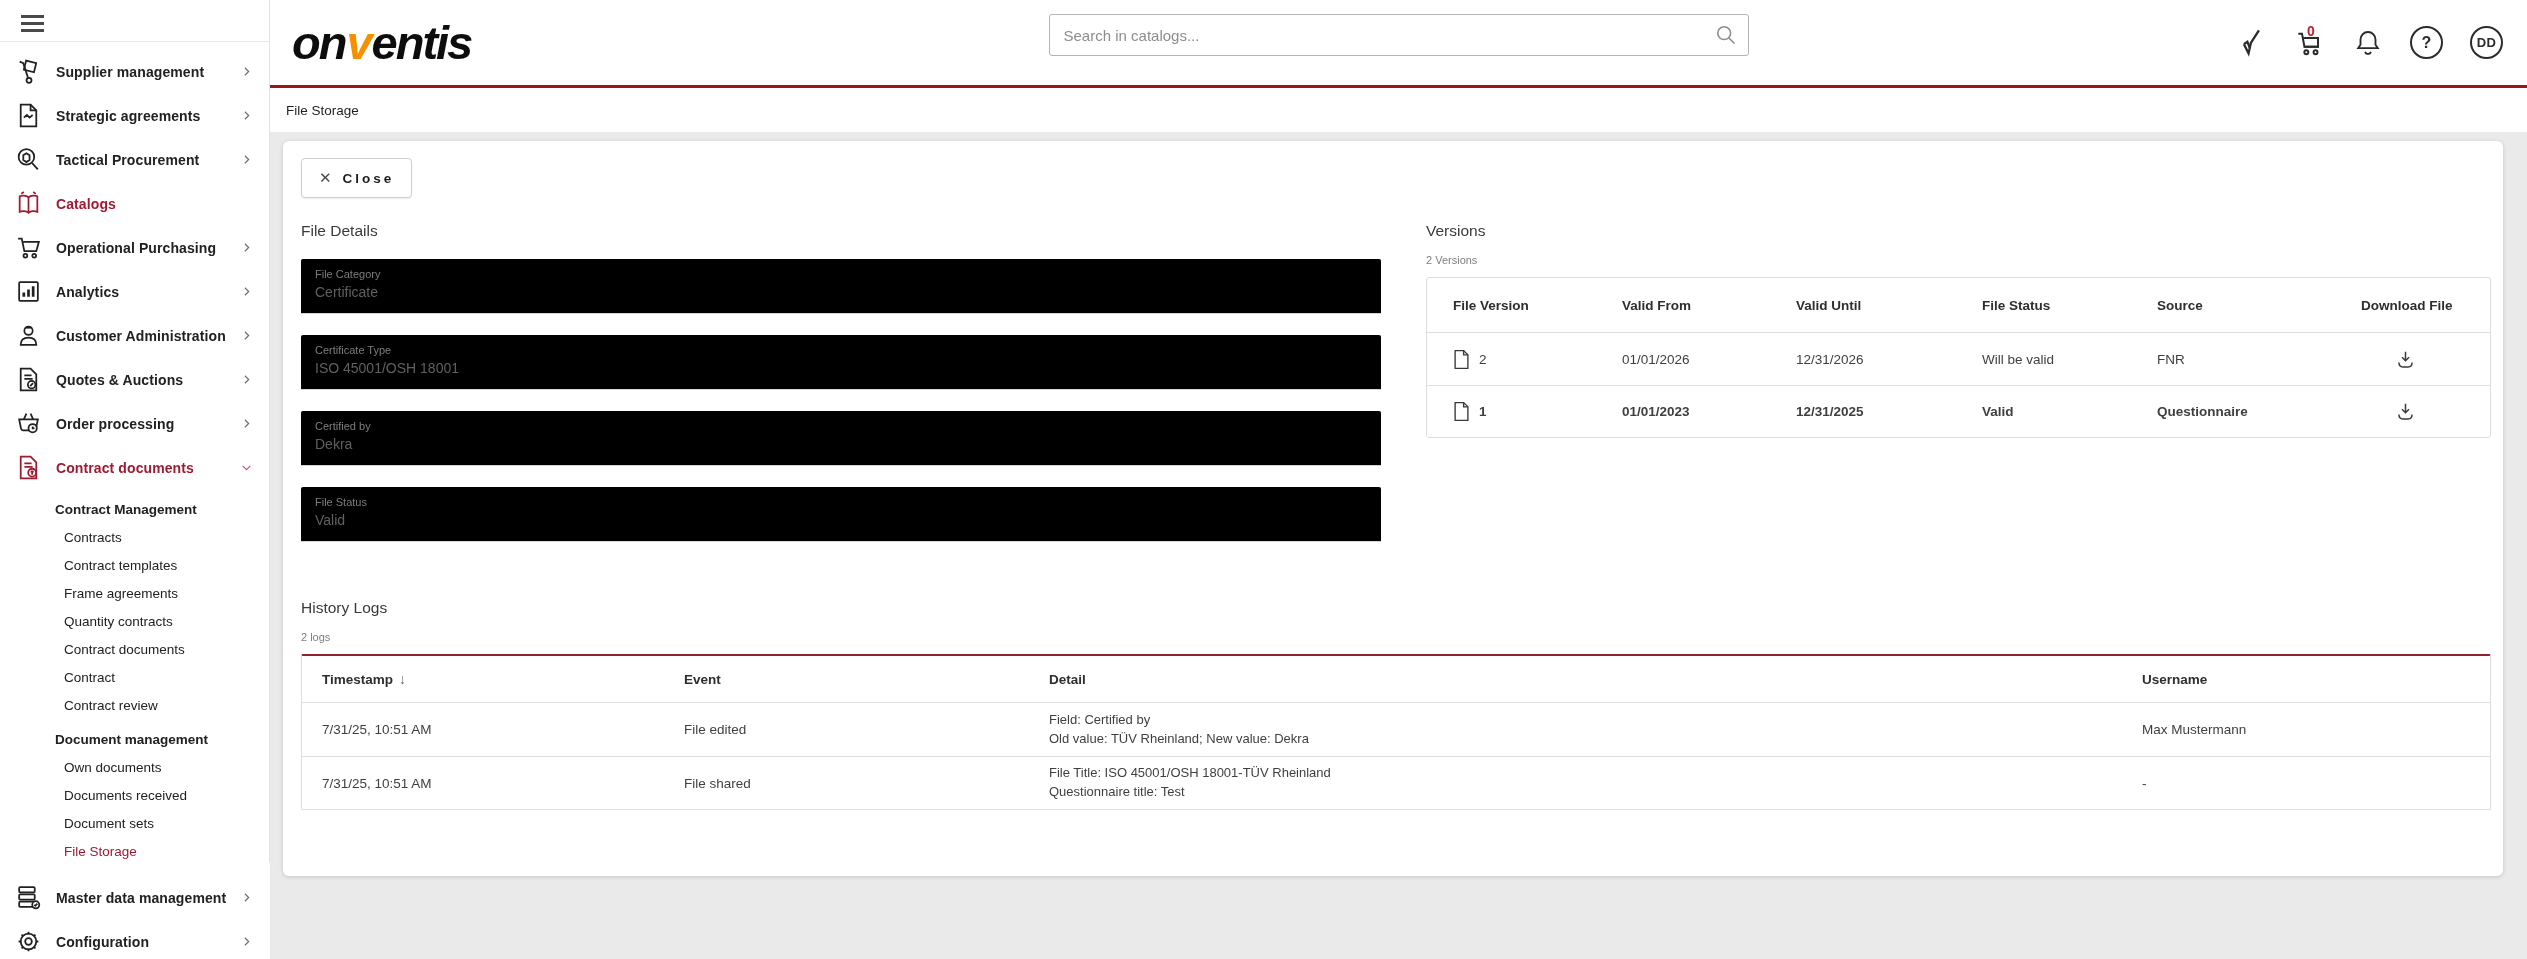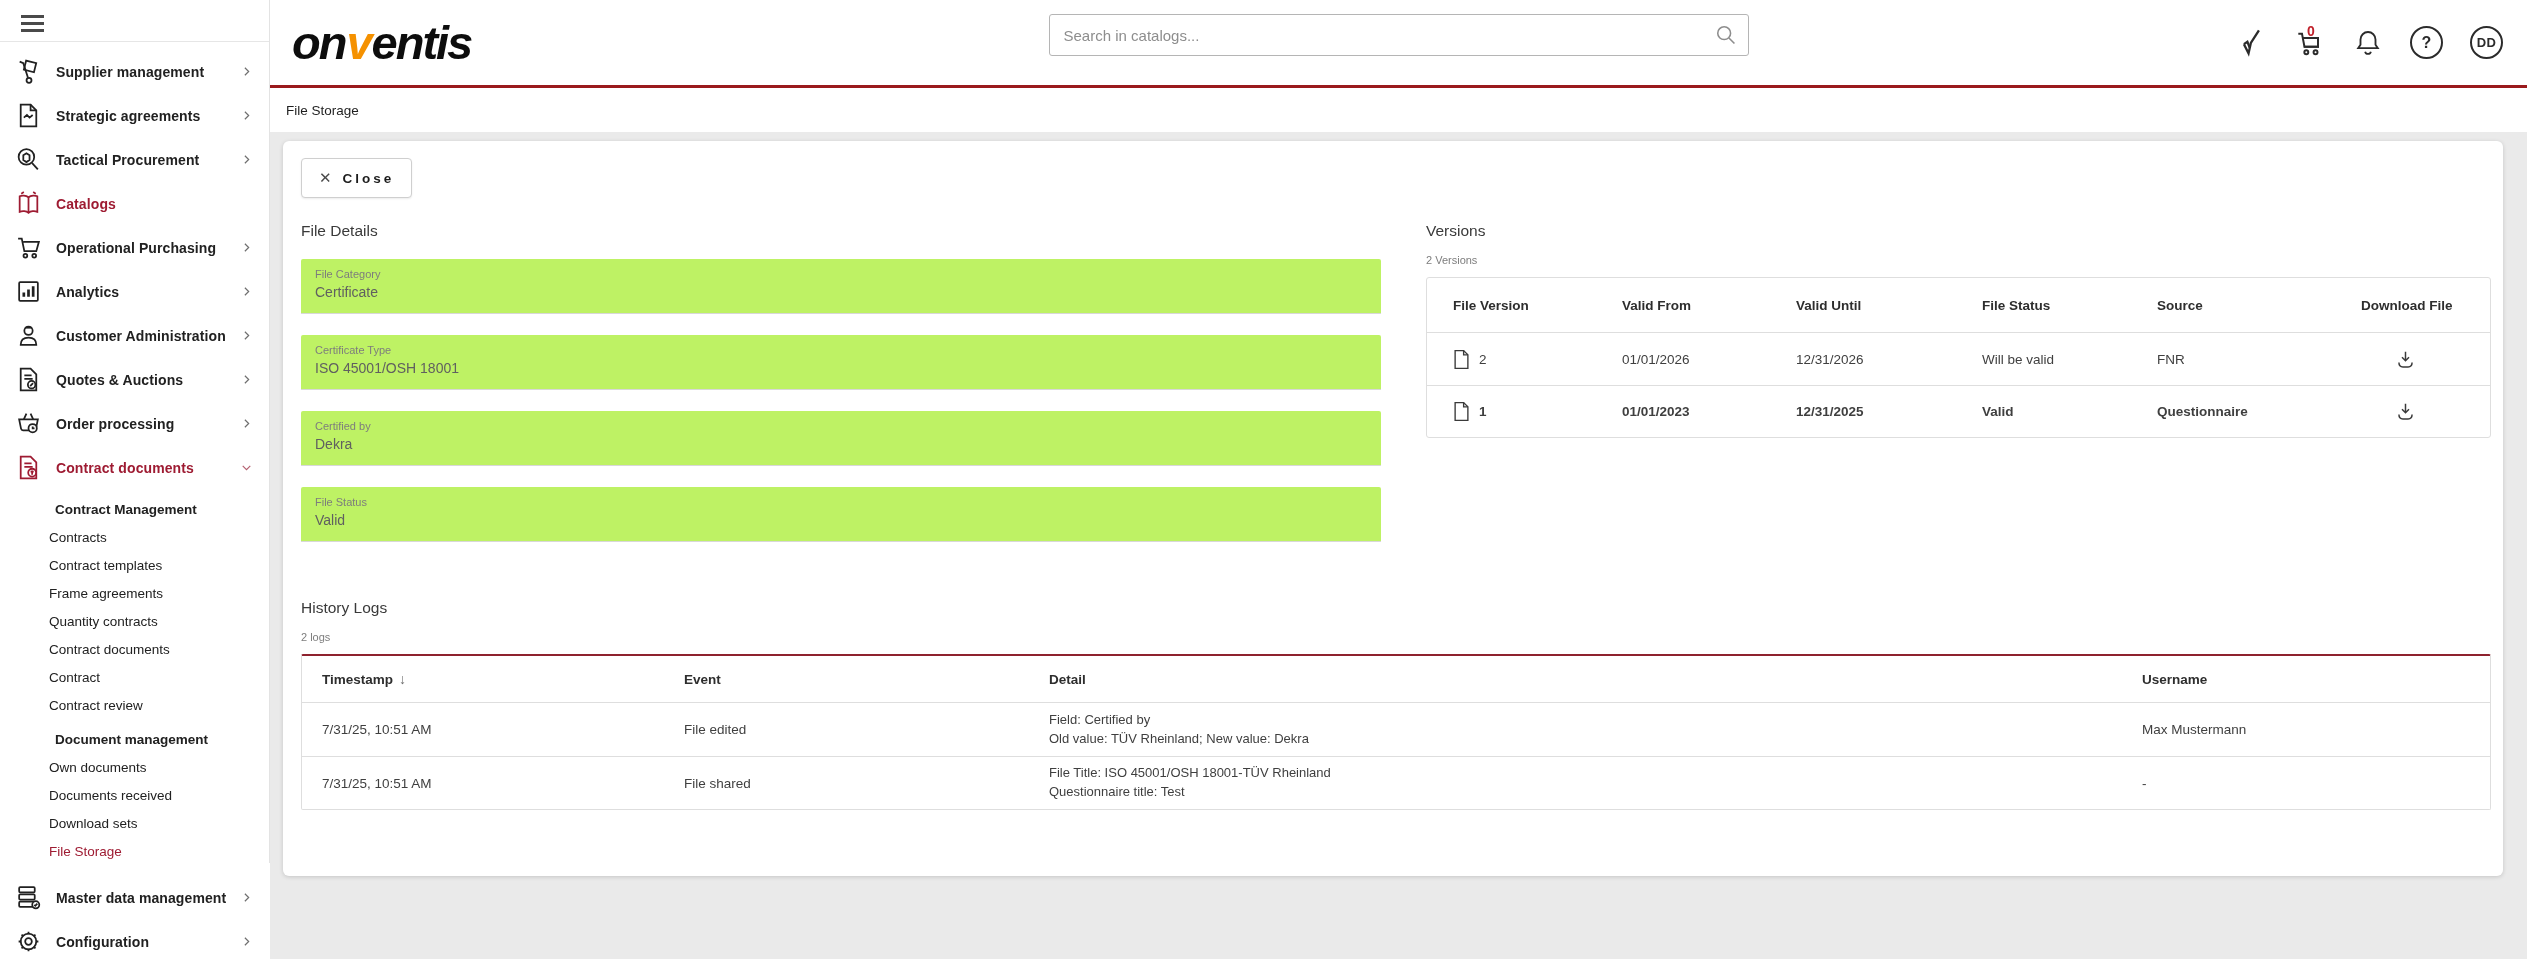--- a/index.html
+++ b/index.html
@@ -19,21 +19,21 @@
   .menu { padding-top:8px; }
   .menu-item { display:flex; align-items:center; height:44px; padding:0 16px 0 13px; font-size:14px; font-weight:700; color:#212121; cursor:pointer; }
   .menu-item .mi-icon { width:30px; height:30px; margin-right:13px; flex:none; display:flex; align-items:center; justify-content:center; color:#212121; }
   .menu-item .mi-label { flex:1; letter-spacing:.1px; }
   .menu-item .chev { color:#6f6f6f; display:flex; align-items:center; }
   .menu-item.active { color:#9e1b32; }
   .menu-item.active .mi-icon { color:#9e1b32; }
   .menu-item.active .chev { color:#b46070; }
   .submenu { }
   .group-title { font-size:13.5px; font-weight:700; color:#212121; padding:12px 15px 7px 55px; }
-  .submenu-item { height:28px; line-height:28px; padding-left:49px; font-size:13.5px; font-weight:400; color:#212121; cursor:pointer; }
+  .submenu-item { height:28px; line-height:28px; padding-left:64px; font-size:13.5px; font-weight:400; color:#212121; cursor:pointer; }
   .submenu-item.active { color:#9e1b32; }
   .submenu .spacer { height:10px; }
 
   
   .main { flex:1; display:flex; flex-direction:column; min-width:0; }
   .topbar { height:88px; background:#fff; border-bottom:3px solid #9a1a1c; display:flex; align-items:center; position:relative; }
   .logo { margin-left:22px; font-size:47px; font-weight:700; font-style:italic; letter-spacing:-2px; color:#0d0d0d; user-select:none; }
   .logo .logo-v { color:#f59100; padding:0 1px; }
   .search-wrap { position:absolute; left:50%; transform:translateX(-50%); top:14px; }
   .search-input { width:700px; height:42px; border:1px solid #b5b5b5; border-radius:3px; padding:0 44px 0 14px; font-size:15px; color:#333; font-family:"Liberation Sans", sans-serif; outline:none; }
@@ -53,21 +53,21 @@
   .close-btn .x { font-size:15px; color:#4a4a4a; font-weight:400; }
   .close-btn .lbl { font-size:13.5px; font-weight:700; letter-spacing:3px; color:#1c1c1c; }
 
   .page-title { margin:31px 0 0 1px; font-size:21px; font-weight:700; color:#1d1d1d; }
 
   .columns { display:flex; margin-top:24px; }
   .col-left { width:1080px; flex:none; }
   .col-right { flex:1; margin-left:45px; min-width:0; }
   .section-h { font-size:15.5px; font-weight:400; color:#3a3a3a; margin:0; }
 
-  .field-box { background:#bef264; border-bottom:1px solid #d8d8d8; border-radius:2px 2px 0 0; padding:9px 14px 26px; height:55px; margin-top:21px; }
+  .field-box { background:#000000; border-bottom:1px solid #d8d8d8; border-radius:2px 2px 0 0; padding:9px 14px 26px; height:55px; margin-top:21px; }
   .field-box.first { margin-top:19px; }
   .field-label { font-size:11px; color:#7d7d7d; }
   .field-value { font-size:14px; color:#606060; margin-top:4px; }
 
   .count-label { font-size:11px; color:#7d7d7d; margin-top:14px; }
 
   
   .v-table { margin-top:11px; border:1px solid #dedede; border-radius:3px; }
   .v-row { display:grid; grid-template-columns:169px 174px 186px 175px 204px 1fr; align-items:center; padding-left:26px; }
   .v-head { height:55px; font-size:13.5px; font-weight:700; color:#2e2e2e; border-bottom:1px solid #dedede; }
@@ -269,21 +269,21 @@
         <div class="submenu-item">Contracts</div>
         <div class="submenu-item">Contract templates</div>
         <div class="submenu-item">Frame agreements</div>
         <div class="submenu-item">Quantity contracts</div>
         <div class="submenu-item">Contract documents</div>
         <div class="submenu-item">Contract</div>
         <div class="submenu-item">Contract review</div>
         <div class="group-title">Document management</div>
         <div class="submenu-item">Own documents</div>
         <div class="submenu-item">Documents received</div>
-        <div class="submenu-item">Download sets</div>
+        <div class="submenu-item">Document sets</div>
         <div class="submenu-item active">File Storage</div>
         <div class="spacer"></div>
       </div>
 
       <div class="menu-item">
         <span class="mi-icon">
           <svg width="27" height="27" viewBox="0 0 26 26" fill="none" stroke="currentColor" stroke-width="1.7">
               <rect x="4" y="3" width="15" height="5" rx="1"></rect>
               <rect x="4" y="10" width="15" height="5" rx="1"></rect>
               <rect x="4" y="17" width="15" height="5" rx="1"></rect>

